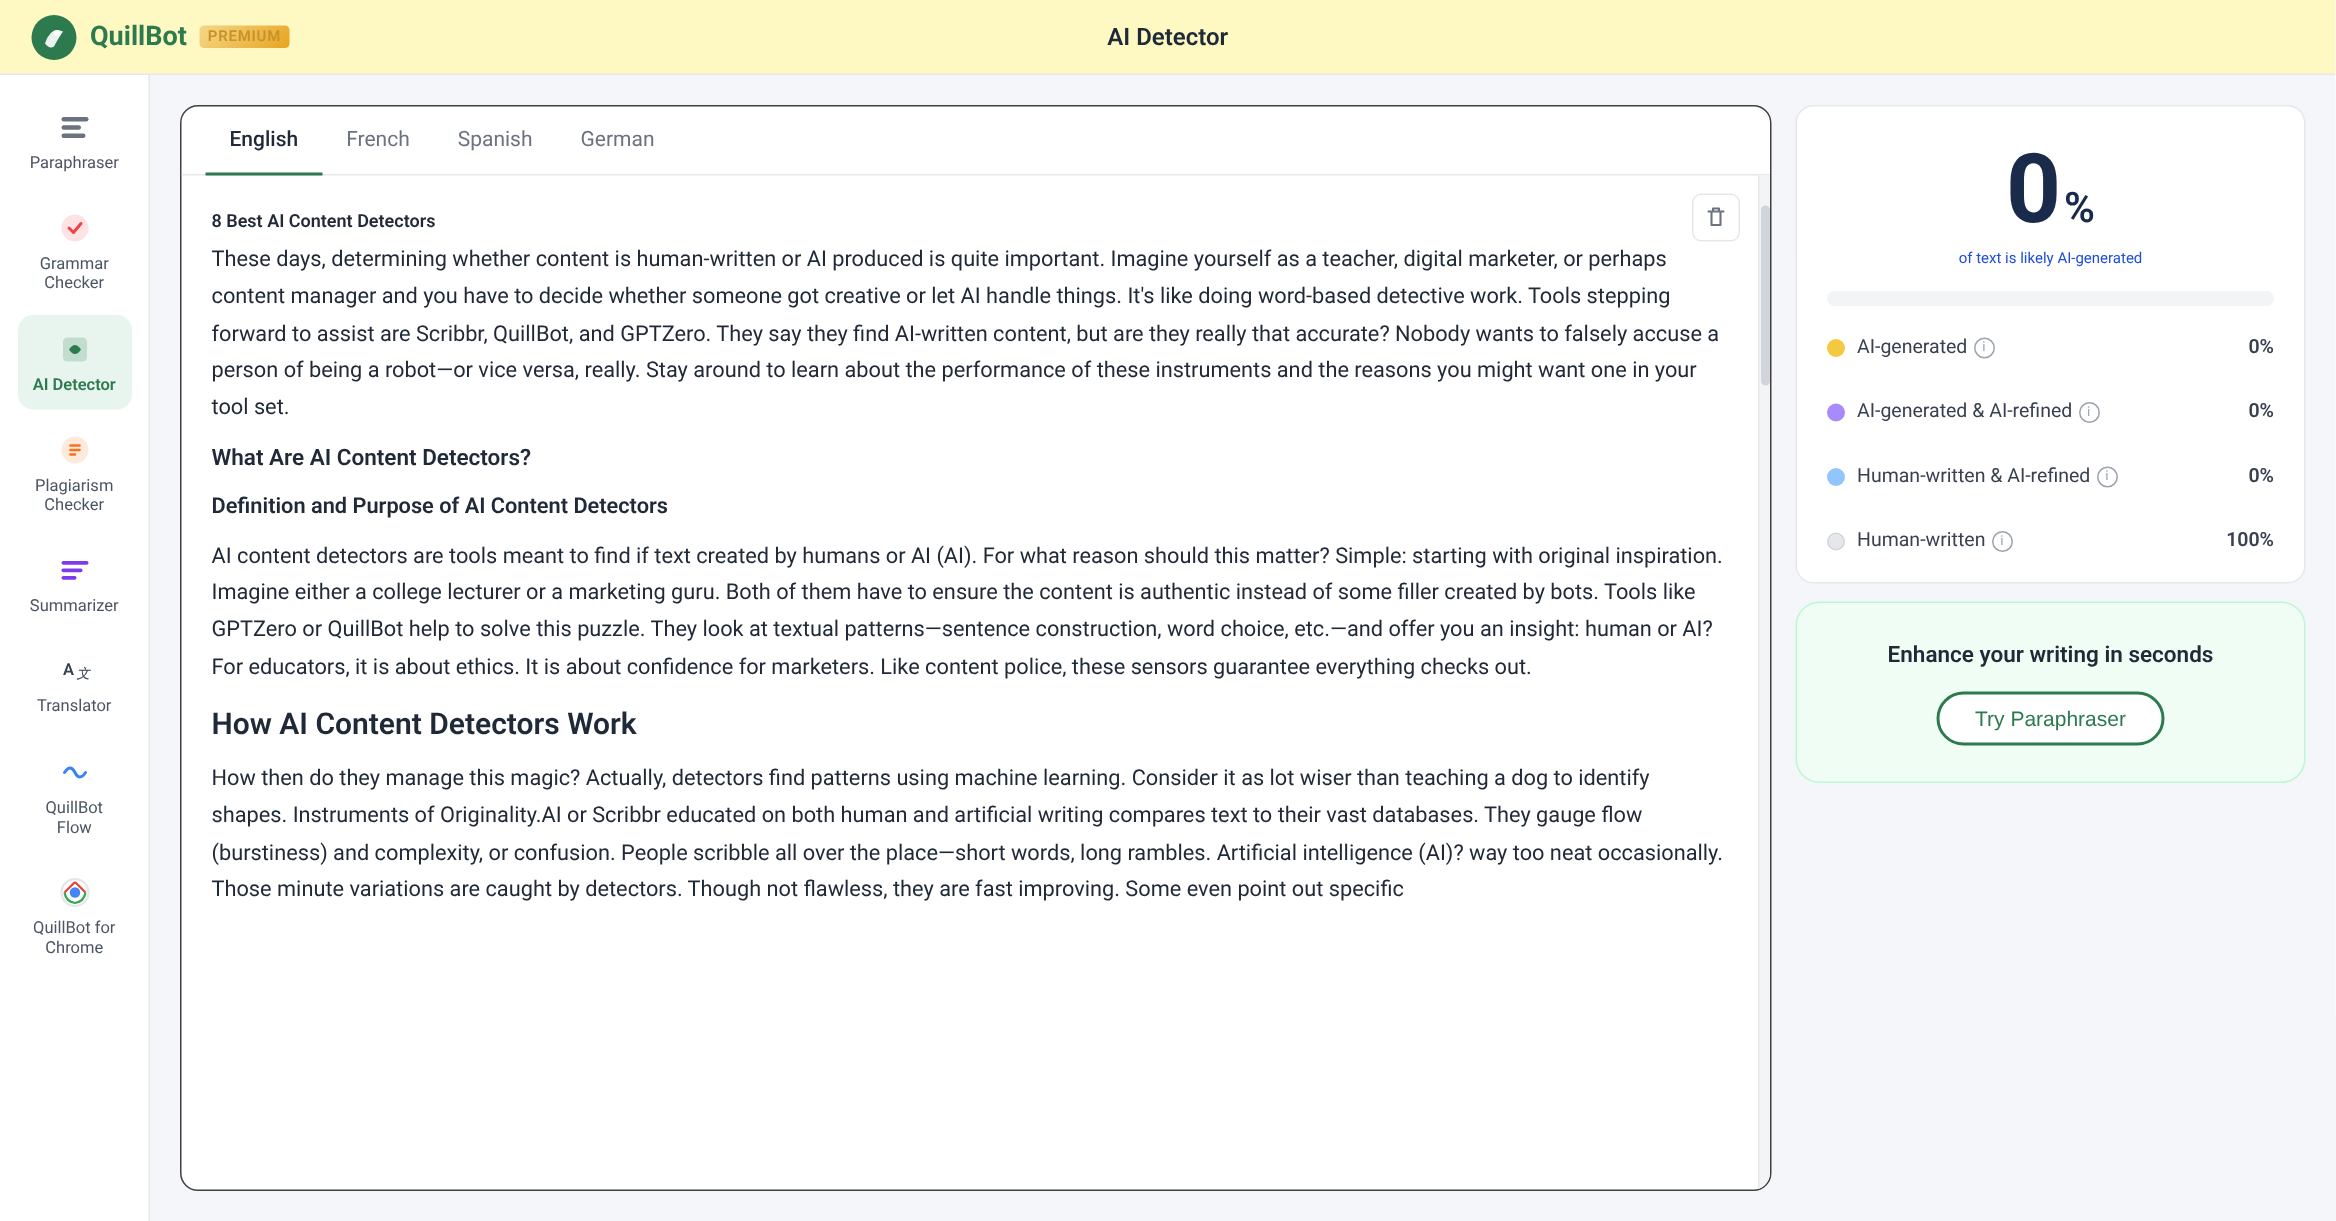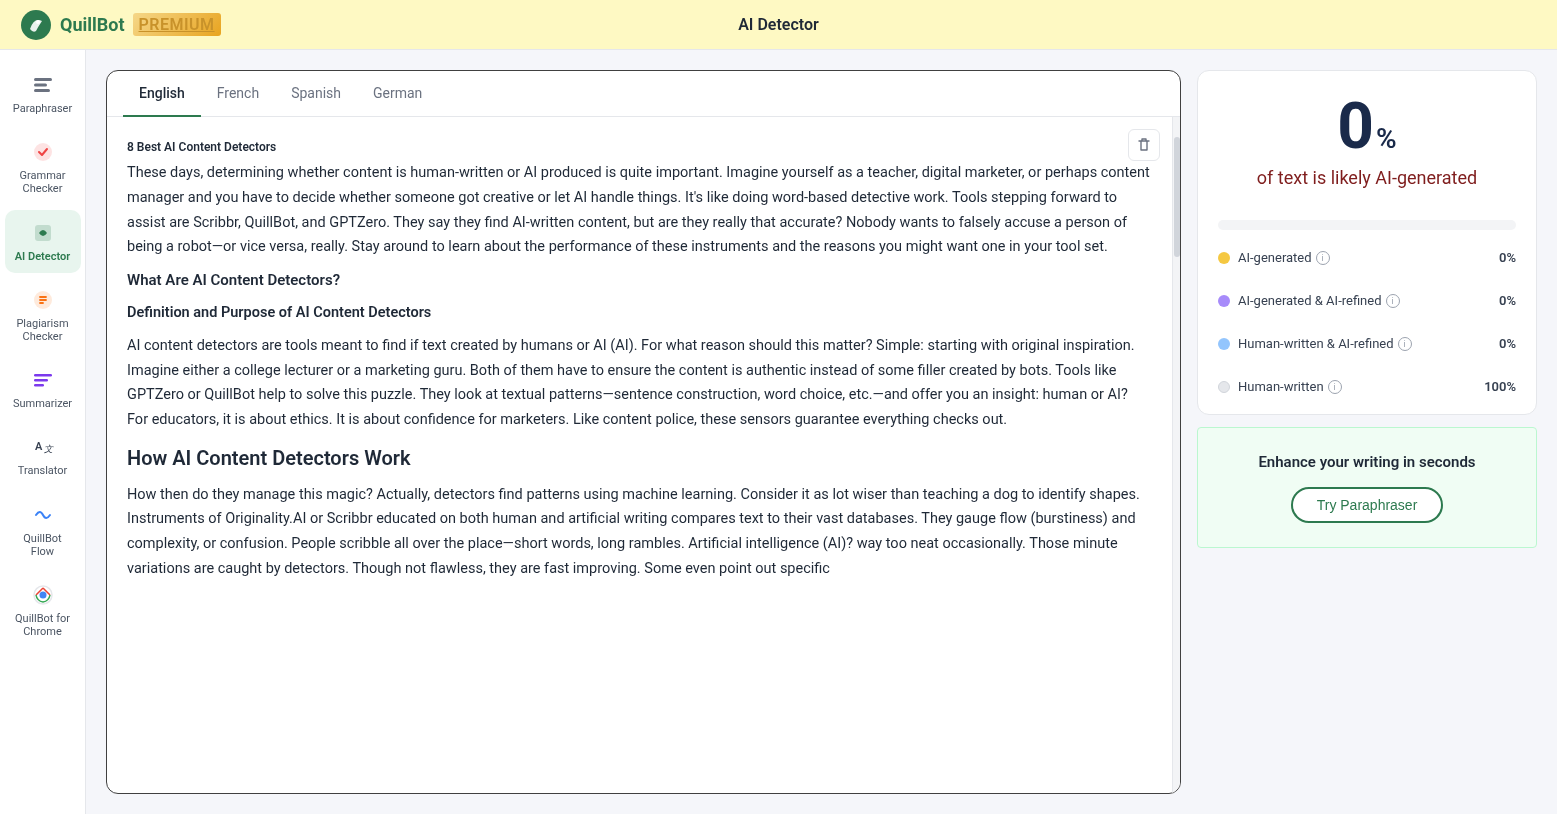--- a/index.html
+++ b/index.html
@@ -26,45 +26,44 @@
     .logo-icon {
       width: 32px;
       height: 32px;
     }
     .logo-text {
       font-size: 18px;
       font-weight: 700;
       color: #2d7a4f;
     }
     .premium-badge {
-      font-size: 16px;
+      font-size: 10px;
       font-weight: 600;
       color: #c8922a;
       background: linear-gradient(135deg, #f5d788, #e8a420);
       padding: 2px 6px;
       border-radius: 3px;
       letter-spacing: 0.5px;
-      text-decoration: underline;
     }
     .header-title {
       font-size: 16px;
       font-weight: 600;
       color: #1f2937;
     }
 
     
     .main-layout {
       display: flex;
       flex: 1;
       overflow: hidden;
     }
 
     
     .sidebar {
-      width: 86px;
+      width: 100px;
       background: #fff;
       border-right: 1px solid #e5e7eb;
       display: flex;
       flex-direction: column;
       align-items: center;
       padding: 12px 0;
       gap: 4px;
       overflow-y: auto;
     }
     .sidebar-item {
@@ -222,24 +221,24 @@
       font-weight: 700;
       color: #1a2a4a;
       line-height: 1;
     }
     .percentage-symbol {
       font-size: 28px;
       font-weight: 600;
       color: #1a2a4a;
     }
     .percentage-label {
-      font-size: 18px;
-      color: #7f1d1d;
+      font-size: 10px;
+      color: #1d4ed8;
       text-align: center;
-      margin-bottom: 32px;
+      margin-bottom: 16px;
     }
     .progress-bar-container {
       width: 100%;
       height: 10px;
       background: #f3f4f6;
       border-radius: 5px;
       margin-bottom: 20px;
       overflow: hidden;
     }
     .progress-bar-fill {
@@ -291,21 +290,21 @@
     }
     .metric-value {
       font-size: 13px;
       font-weight: 600;
       color: #374151;
     }
 
     
     .enhance-card {
       background: #f0fdf4;
-      border-radius: 4px;
+      border-radius: 16px;
       border: 1px solid #bbf7d0;
       padding: 24px 20px;
       display: flex;
       flex-direction: column;
       align-items: center;
       gap: 14px;
     }
     .enhance-text {
       font-size: 15px;
       font-weight: 600;

